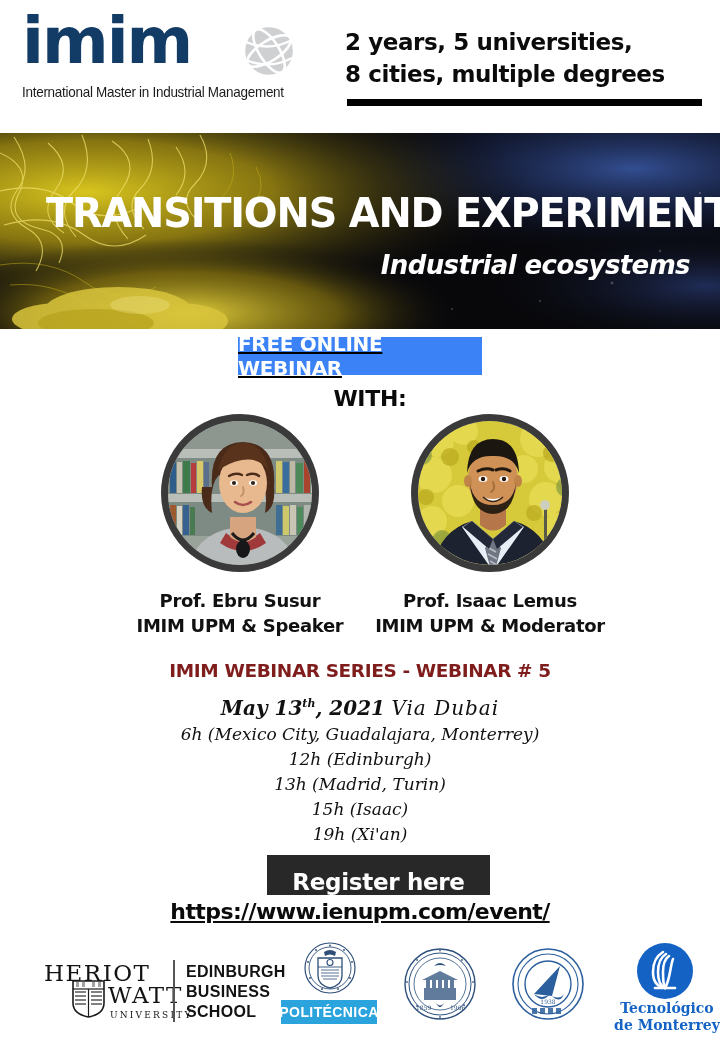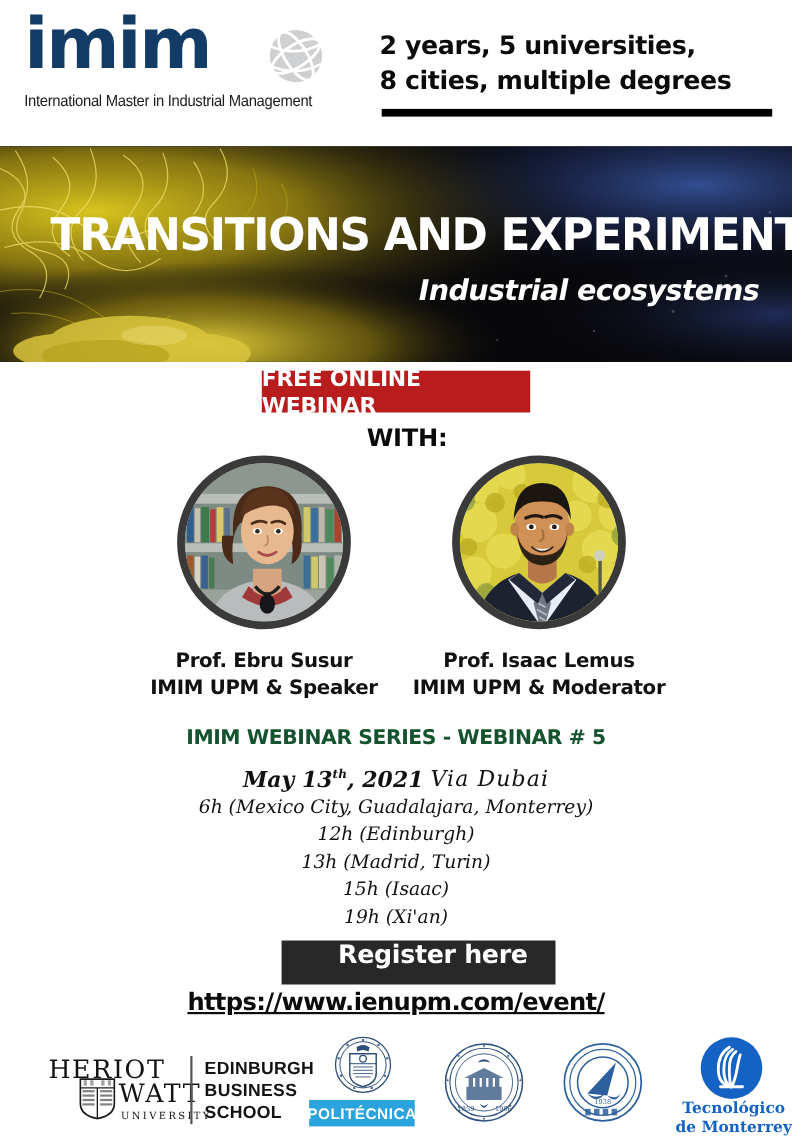--- a/index.html
+++ b/index.html
@@ -74,22 +74,22 @@
     font-style:italic;
     font-size:26px;
     letter-spacing:-0.6px;
     color:#ffffff;
     white-space:nowrap;
   }
 
   
   .free-badge{
     position:absolute;left:238px;top:337px;width:244px;height:38px;
-    background:#b91c1c;
-    display:flex;align-items:center;justify-content:center;
+    background:#3b82f6;
+    display:flex;align-items:center;justify-content:center;text-decoration:underline;
   }
   .free-badge span{
     font-family:"DejaVu Sans", sans-serif;
     font-weight:bold;font-size:20px;color:#fff;letter-spacing:-0.3px;
   }
   .with-label{
     position:absolute;left:0;top:386px;width:720px;text-align:center;
     font-family:"DejaVu Sans", sans-serif;
     font-weight:bold;font-size:22px;color:#0b0b0b;letter-spacing:-0.3px;padding-left:10px;
   }
@@ -117,40 +117,40 @@
     text-align:center;
     font-family:"DejaVu Sans", sans-serif;
     font-weight:bold;font-size:18px;color:#111;line-height:25px;
     letter-spacing:-0.3px;
   }
 
   
   .series-title{
     position:absolute;left:0;top:660px;width:720px;text-align:center;
     font-family:"DejaVu Sans", sans-serif;
-    font-weight:bold;font-size:18.5px;color:#14532d;letter-spacing:-0.4px;
+    font-weight:bold;font-size:18.5px;color:#7f1d1d;letter-spacing:-0.4px;
   }
   .schedule{
     position:absolute;left:0;top:690px;width:720px;text-align:center;
     font-family:"DejaVu Serif", serif;
     font-style:italic;
     color:#111;
   }
   .sched-date{
     font-size:20px;line-height:28px;white-space:nowrap;
   }
   .sched-date b{font-weight:bold;}
   .sched-date sup{font-size:11px;vertical-align:super;}
   .sched-date .via{font-weight:normal;letter-spacing:1px;}
   .sched-line{font-size:17px;line-height:25px;}
 
   
   .register-btn{
-    position:absolute;left:256px;top:855px;width:223px;height:40px;
-    background:#282828;display:flex;align-items:flex-start;justify-content:center;padding-left:26px;
+    position:absolute;left:267px;top:855px;width:223px;height:40px;
+    background:#282828;display:flex;align-items:flex-end;justify-content:center;
   }
   .register-btn span{
     font-family:"DejaVu Sans", sans-serif;
     font-weight:bold;font-size:23px;color:#fff;letter-spacing:-0.3px;
   }
   .event-url{
     position:absolute;left:0;top:899px;width:720px;text-align:center;
   }
   .event-url a{
     font-family:"DejaVu Sans", sans-serif;

